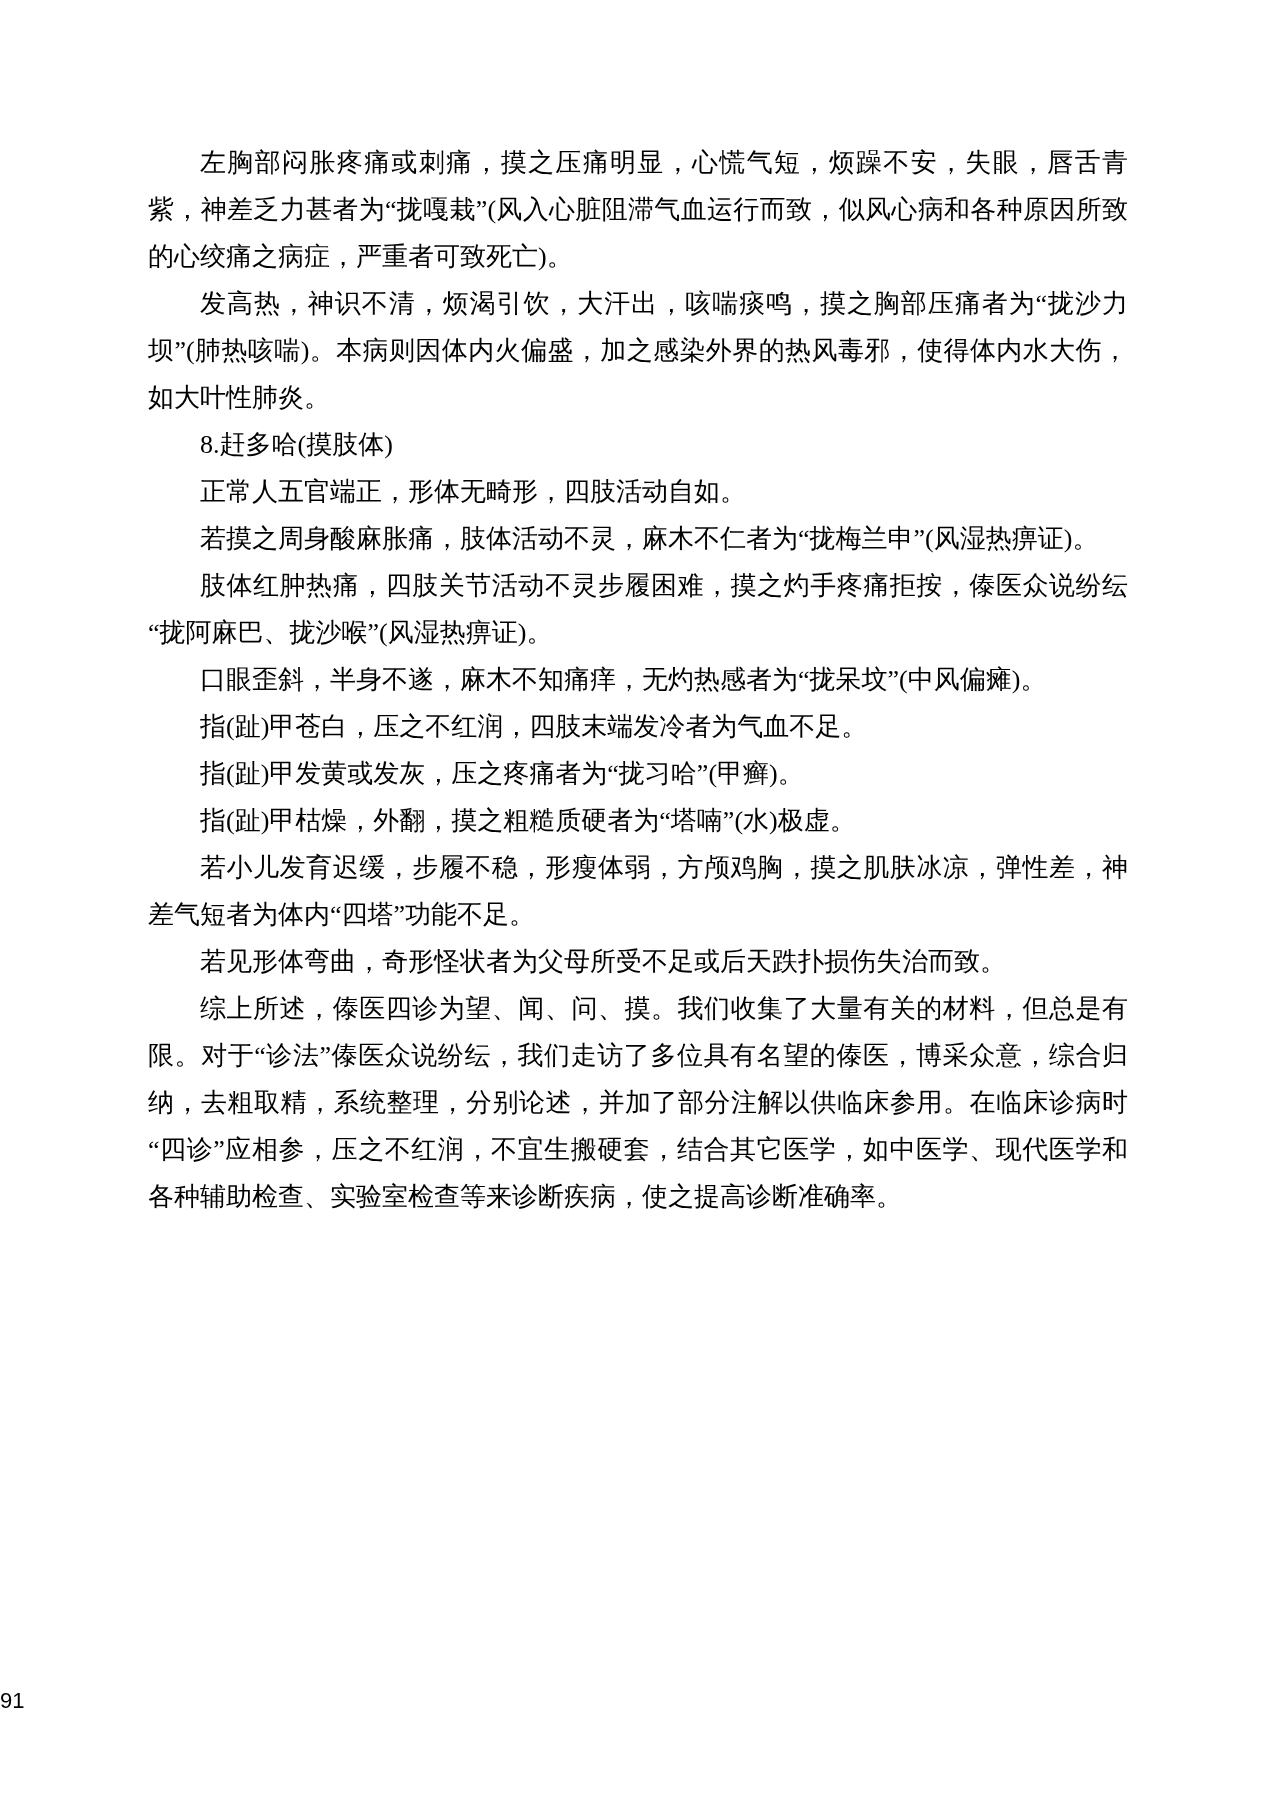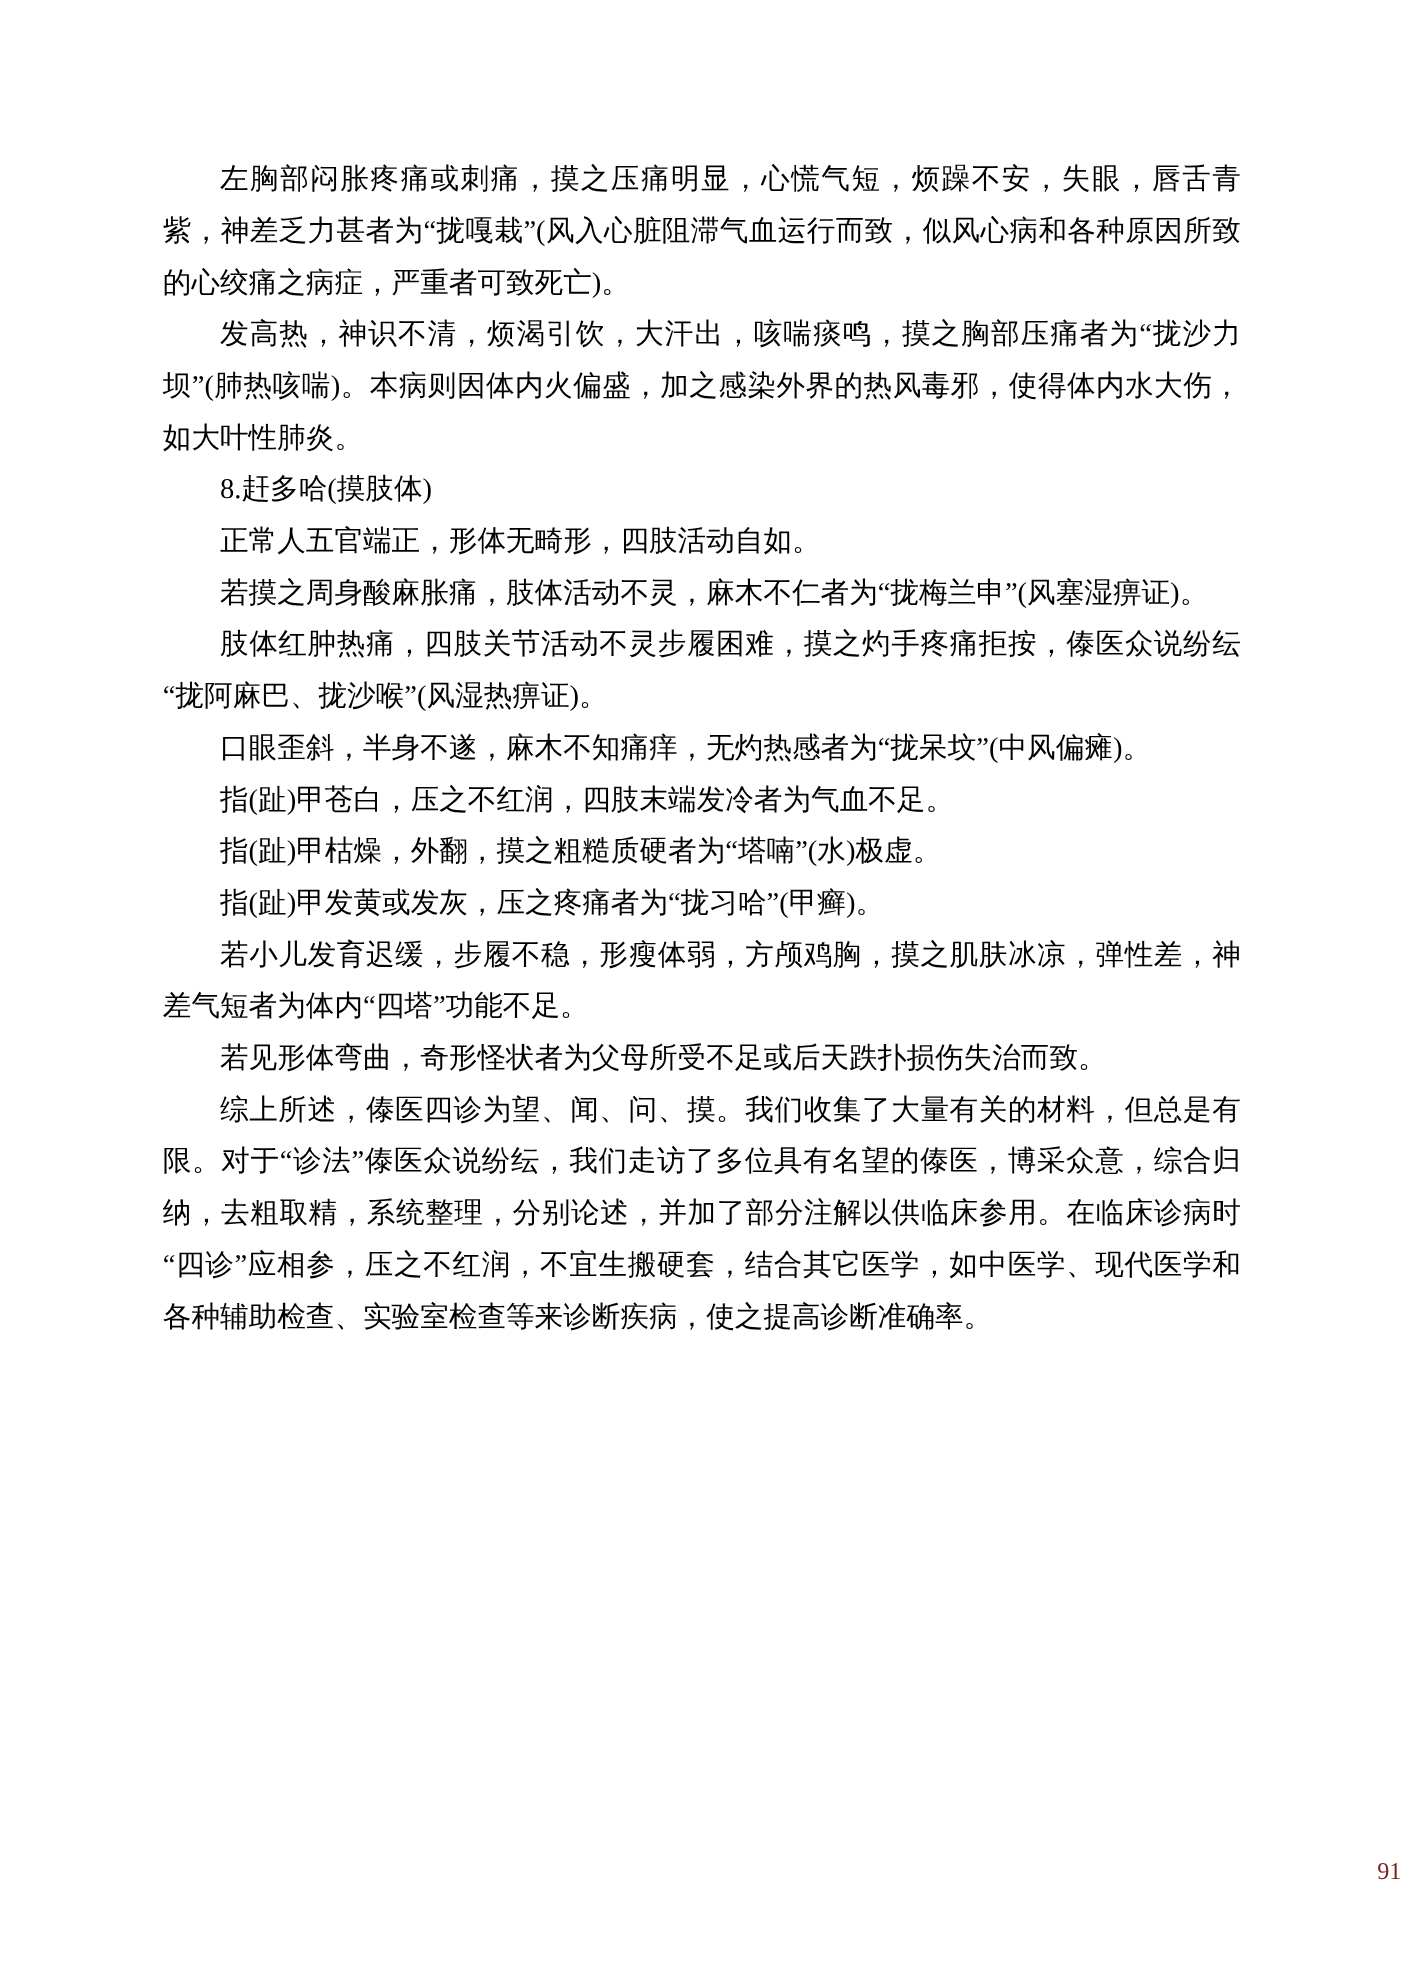--- a/index.html
+++ b/index.html
@@ -29,39 +29,39 @@
     margin: 0;
     padding: 0;
     text-indent: 2em;
     word-break: break-all;
   }
   .footer {
     position: absolute;
     top: 1688px;
     left: 0;
     width: 100%;
-    text-align: right;
-    font-family: Liberation Serif, serif;
+    text-align: left;
+    font-family: Liberation Sans, sans-serif;
     font-size: 22px;
-    color: #7f1d1d;
+    color: #000000;
   }
 </style>
 </head>
 <body>
 
 <div class="page">
   <div class="content">
     <p>左胸部闷胀疼痛或刺痛，摸之压痛明显，心慌气短，烦躁不安，失眼，唇舌青紫，神差乏力甚者为“拢嘎栽”(风入心脏阻滞气血运行而致，似风心病和各种原因所致的心绞痛之病症，严重者可致死亡)。</p>
     <p>发高热，神识不清，烦渴引饮，大汗出，咳喘痰鸣，摸之胸部压痛者为“拢沙力坝”(肺热咳喘)。本病则因体内火偏盛，加之感染外界的热风毒邪，使得体内水大伤，如大叶性肺炎。</p>
     <p>8.赶多哈(摸肢体)</p>
     <p>正常人五官端正，形体无畸形，四肢活动自如。</p>
-    <p>若摸之周身酸麻胀痛，肢体活动不灵，麻木不仁者为“拢梅兰申”(风塞湿痹证)。</p>
+    <p>若摸之周身酸麻胀痛，肢体活动不灵，麻木不仁者为“拢梅兰申”(风湿热痹证)。</p>
     <p>肢体红肿热痛，四肢关节活动不灵步履困难，摸之灼手疼痛拒按，傣医众说纷纭“拢阿麻巴、拢沙喉”(风湿热痹证)。</p>
     <p>口眼歪斜，半身不遂，麻木不知痛痒，无灼热感者为“拢呆坟”(中风偏瘫)。</p>
     <p>指(趾)甲苍白，压之不红润，四肢末端发冷者为气血不足。</p>
+    <p>指(趾)甲发黄或发灰，压之疼痛者为“拢习哈”(甲癣)。</p>
     <p>指(趾)甲枯燥，外翻，摸之粗糙质硬者为“塔喃”(水)极虚。</p>
-    <p>指(趾)甲发黄或发灰，压之疼痛者为“拢习哈”(甲癣)。</p>
     <p>若小儿发育迟缓，步履不稳，形瘦体弱，方颅鸡胸，摸之肌肤冰凉，弹性差，神差气短者为体内“四塔”功能不足。</p>
     <p>若见形体弯曲，奇形怪状者为父母所受不足或后天跌扑损伤失治而致。</p>
     <p>综上所述，傣医四诊为望、闻、问、摸。我们收集了大量有关的材料，但总是有限。对于“诊法”傣医众说纷纭，我们走访了多位具有名望的傣医，博采众意，综合归纳，去粗取精，系统整理，分别论述，并加了部分注解以供临床参用。在临床诊病时“四诊”应相参，压之不红润，不宜生搬硬套，结合其它医学，如中医学、现代医学和各种辅助检查、实验室检查等来诊断疾病，使之提高诊断准确率。</p>
   </div>
   <div class="footer">91</div>
 </div>
 
 </body></html>

